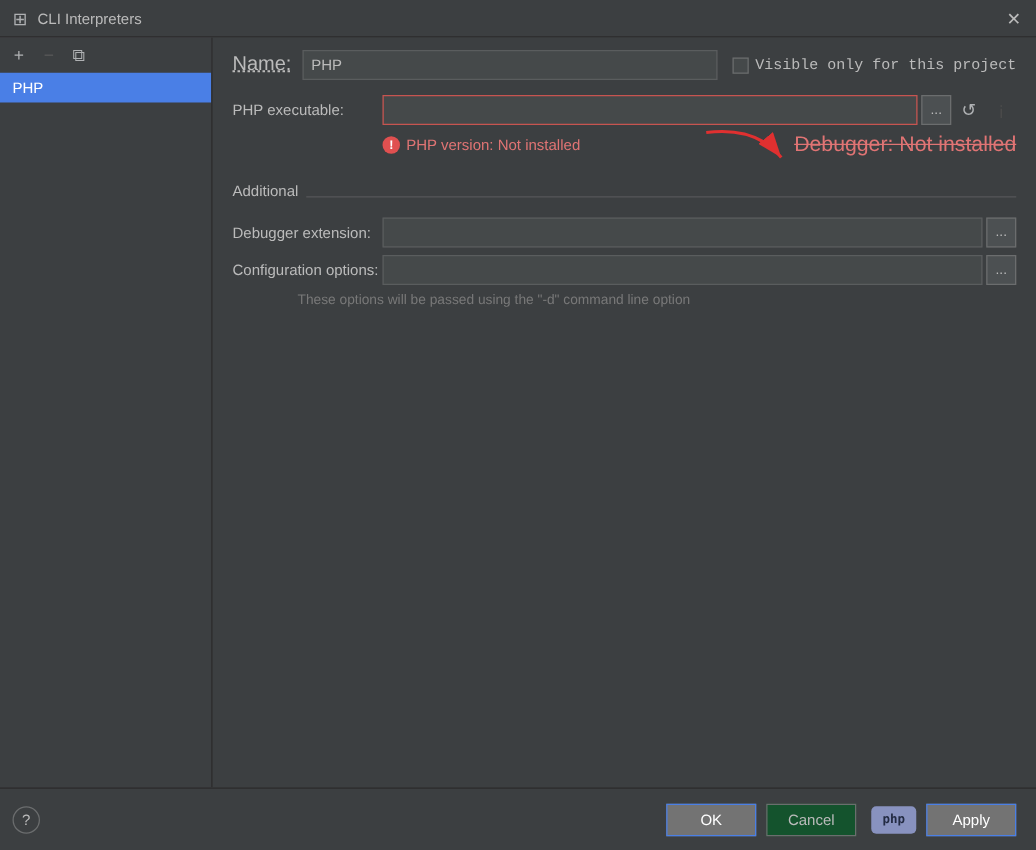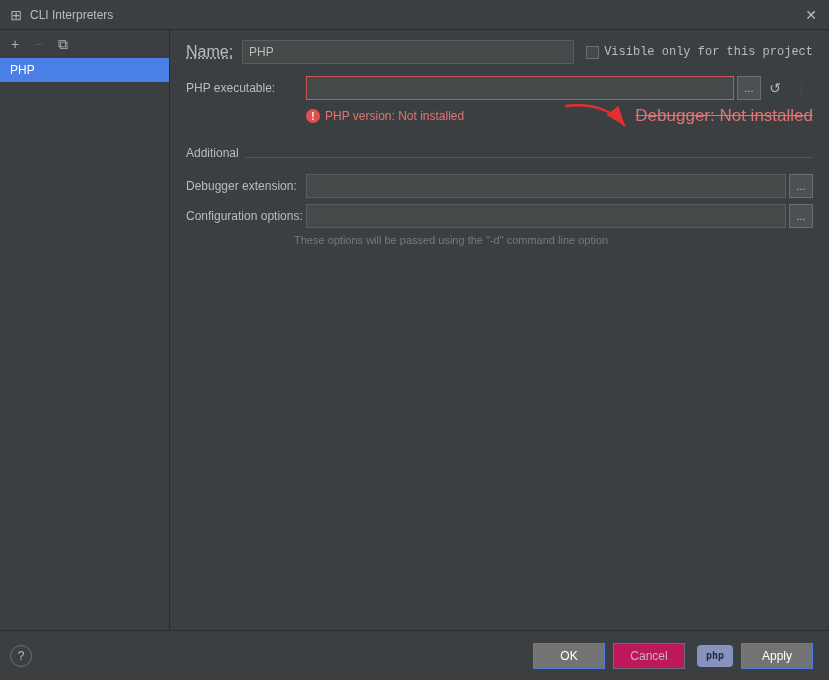--- a/index.html
+++ b/index.html
@@ -252,21 +252,21 @@
       align-items: center;
       justify-content: flex-end;
       padding: 0 16px;
       gap: 8px;
       flex-shrink: 0;
     }
     .bottom-btn {
       height: 26px;
       min-width: 72px;
       padding: 0 14px;
-      background: #be185d;
+      background: #14532d;
       border: 1px solid #6b6d6e;
       color: #bbbbbb;
       cursor: pointer;
       font-size: 12px;
       display: flex;
       align-items: center;
       justify-content: center;
     }
     .bottom-btn.primary {
       background: #737373;
@@ -306,21 +306,21 @@
       left: 8px;
     }
     .bottom-left {
       position: absolute;
       left: 10px;
     }
 
     .hint-text {
       color: #787878;
       font-size: 11px;
-      margin-left: 108px;
+      margin-left: 52px;
       margin-top: 4px;
     }
 
     .general-header {
       display: flex;
       align-items: center;
       margin-bottom: 6px;
     }
     .section-line {
       flex: 1;

